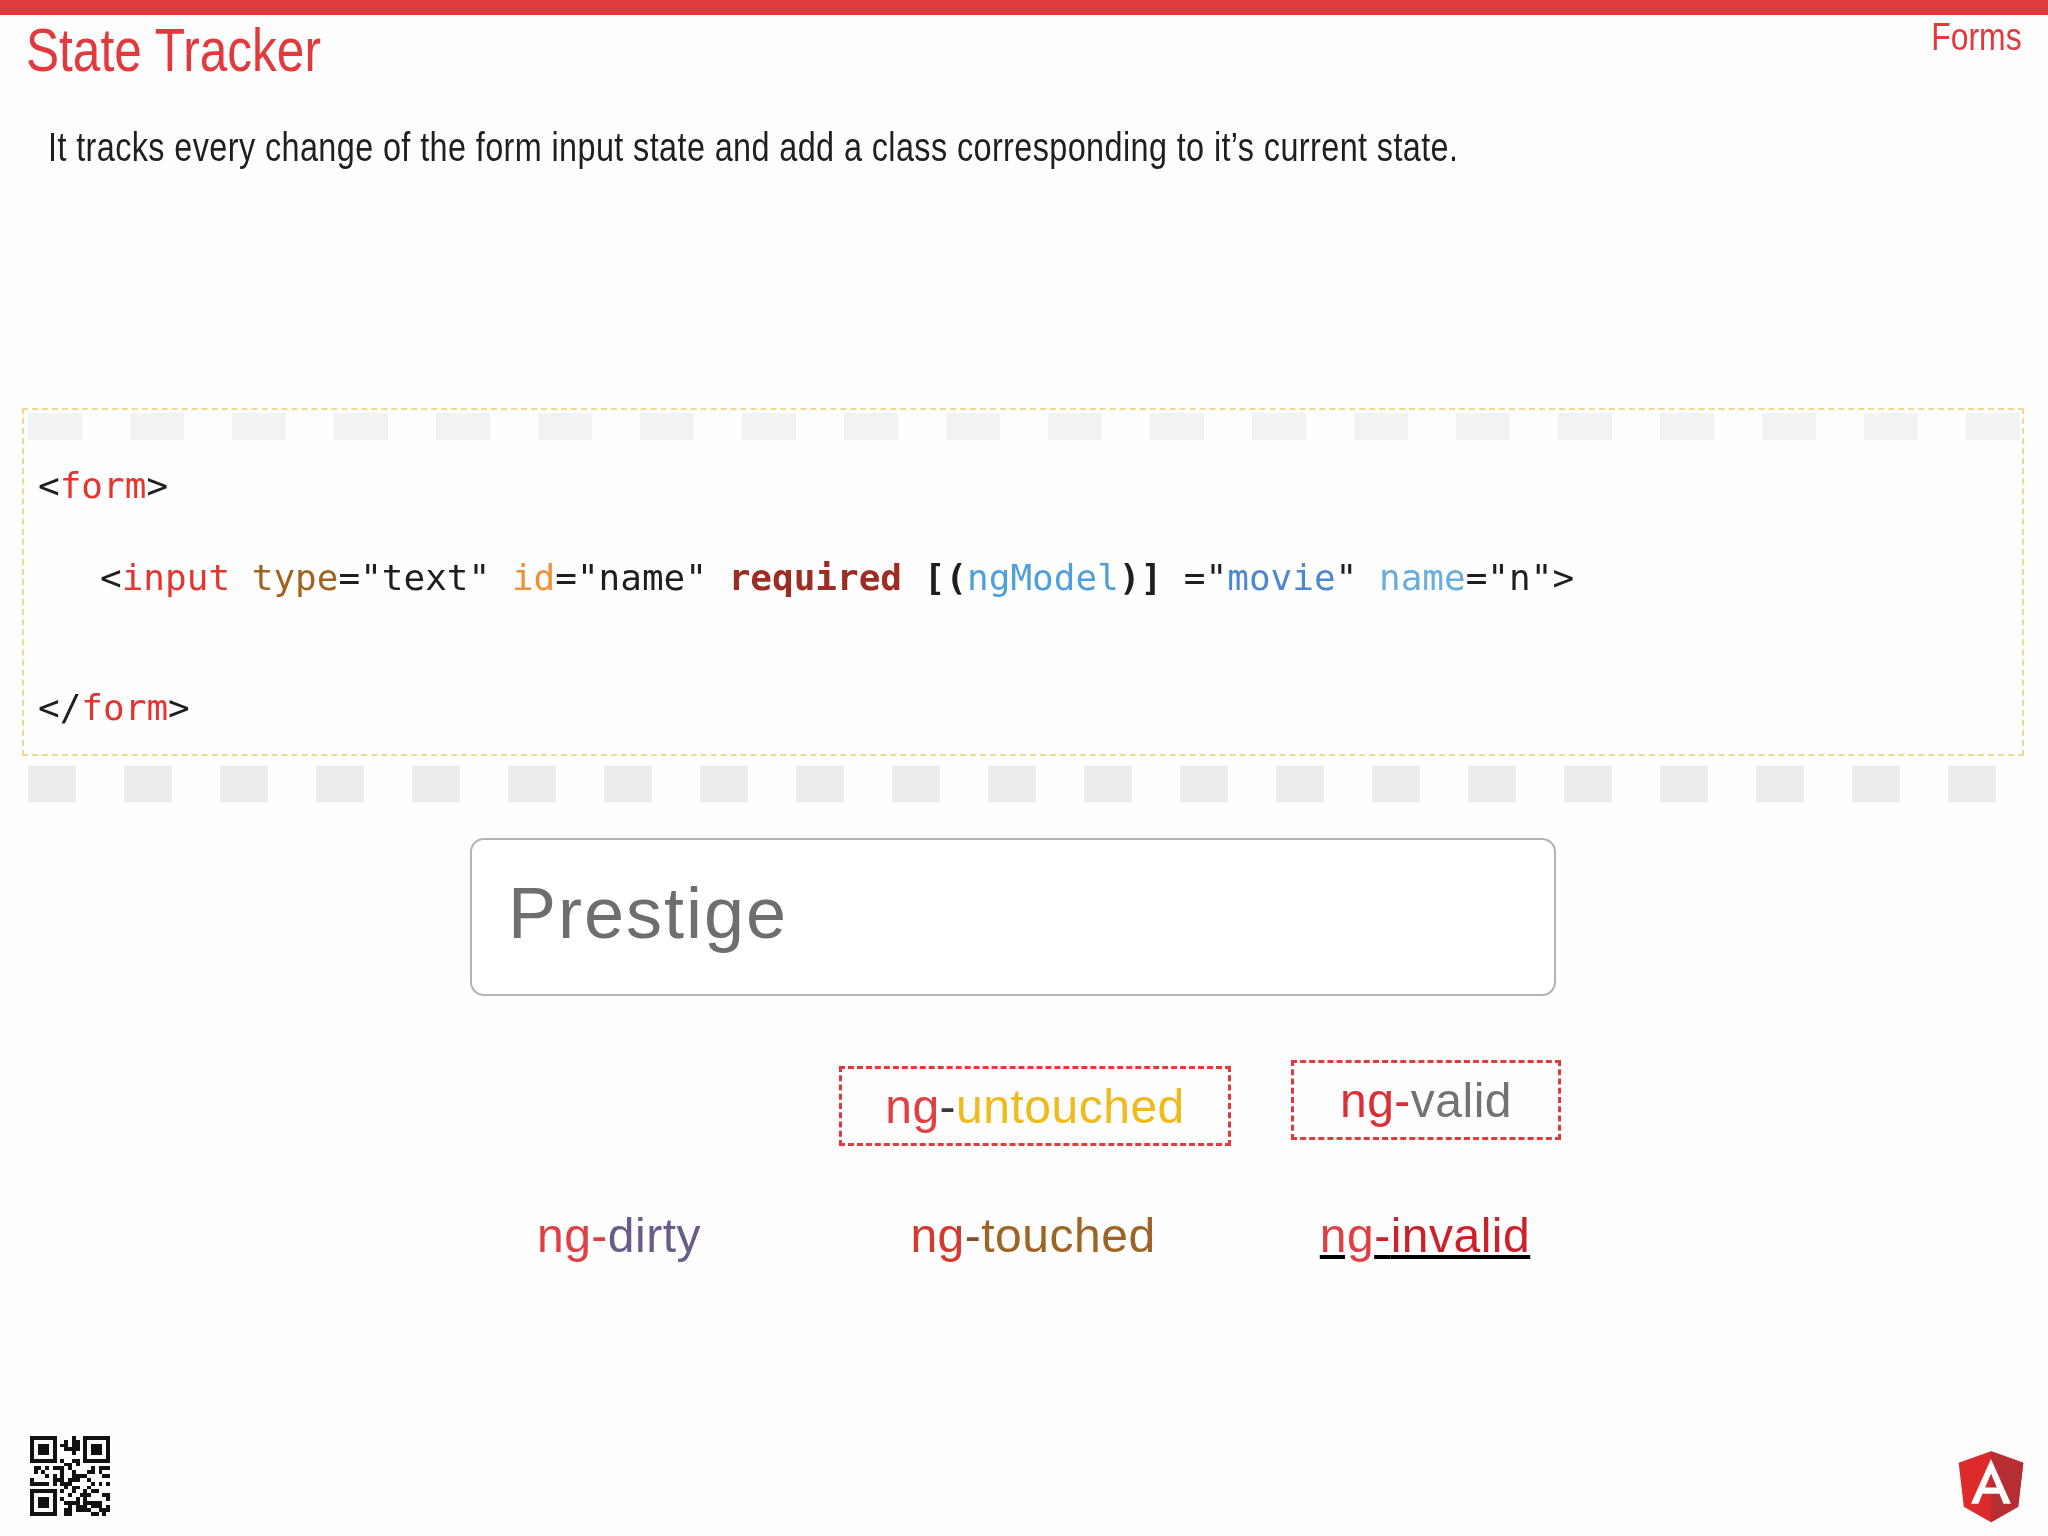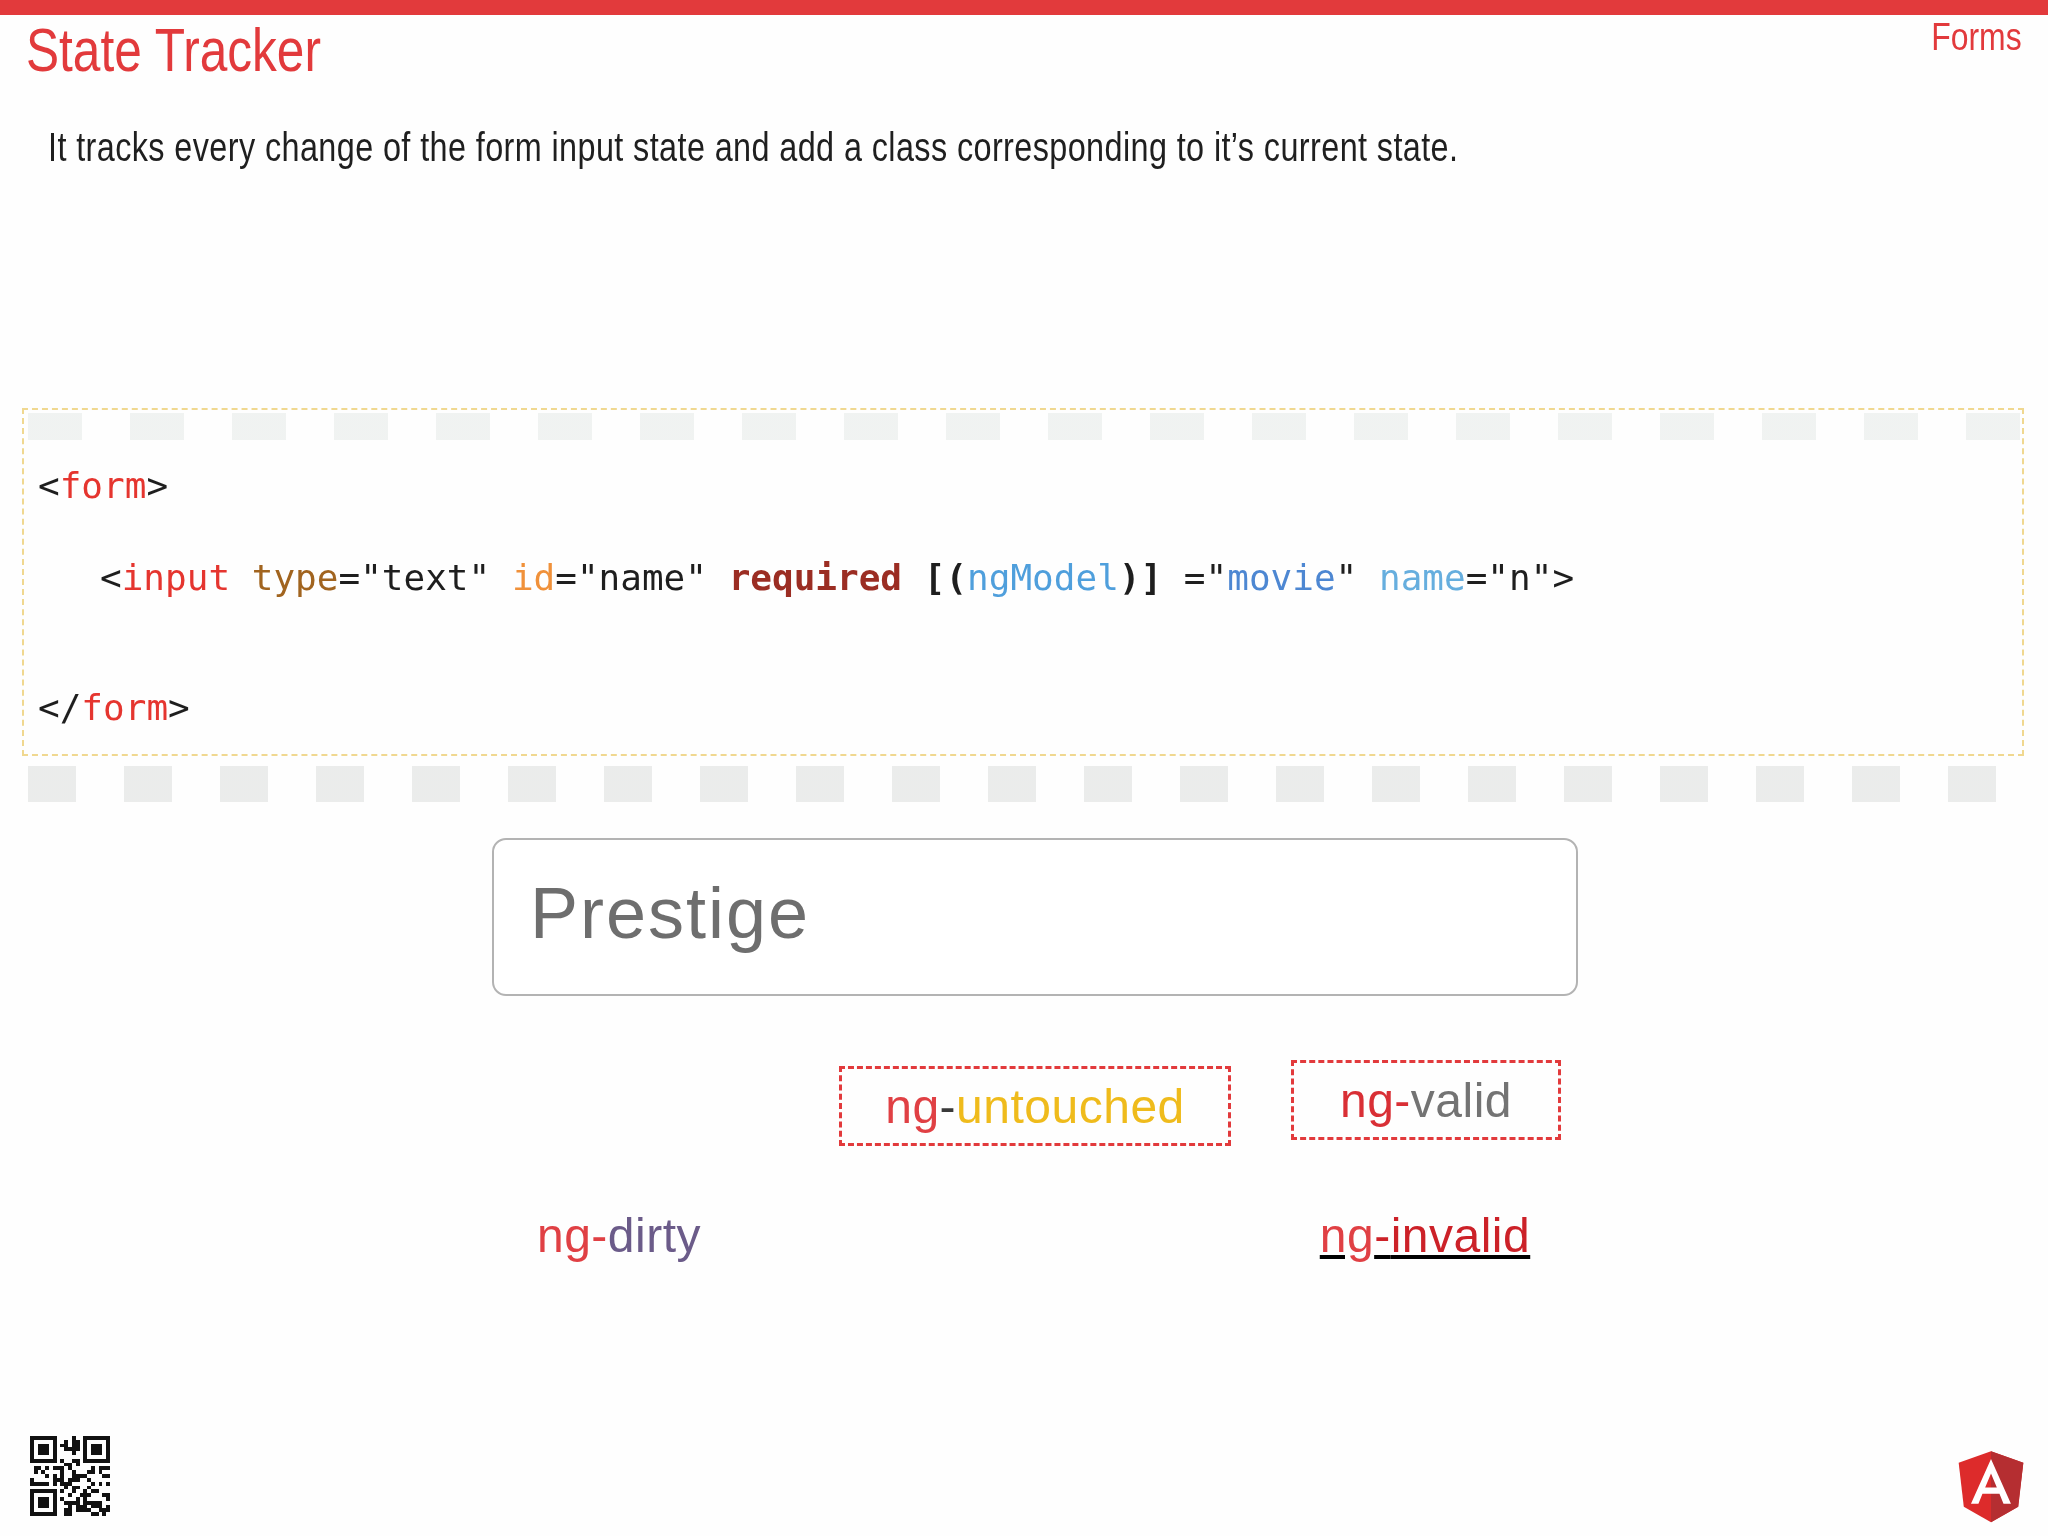--- a/index.html
+++ b/index.html
@@ -55,21 +55,21 @@
   .line-0 { left:38px;  top:464px; }
   .line-1 { left:100px; top:556px; }
   .line-2 { left:38px;  top:686px; }
 
   .movie-input {
     position:absolute; left:470px; top:838px; width:1086px; height:158px;
     box-sizing:border-box; border:2px solid #b3b3b3; border-radius:14px;
     background:#ffffff; outline:none;
     padding:0 0 8px 36px;
     font-family:"Liberation Sans", sans-serif;
-    font-size:72px; color:#6e6e6e; letter-spacing:2px;margin-left:22px;
+    font-size:72px; color:#6e6e6e; letter-spacing:2px;
   }
   .state-box {
     position:absolute; height:80px; box-sizing:border-box;
     border:3px dashed #e23a3c;
     display:flex; align-items:center; justify-content:center;
     white-space:nowrap;
   }
   .state-text {
     font-size:48px; font-weight:500; letter-spacing:0.5px;
   }
@@ -117,20 +117,23 @@
 
   <div class="state-box slot-1" style="border-color: rgb(226, 58, 60);">
     <span class="state-text"><span style="color: rgb(224, 64, 68);">ng</span><span style="color: rgb(58, 58, 58);">-</span><span style="color: rgb(239, 187, 28); text-align: center;">untouched</span></span>
   </div>
   <div class="state-box slot-2" style="border-color: rgb(226, 58, 60);">
     <span class="state-text"><span style="color: rgb(217, 47, 53);">ng</span><span style="color: rgb(217, 47, 53);">-</span><span style="color: #737373;">valid</span></span>
   </div>
 
   <div class="state-plain slot-3">
     <span class="state-text"><span style="color: rgb(224, 64, 68);">ng</span><span style="color: rgb(224, 64, 68);">-</span><span style="color: rgb(107, 91, 137);">dirty</span></span>
+  </div>
+  <div class="state-plain slot-4">
+    <span class="state-text"><span style="color: rgb(211, 57, 47);">ng</span><span style="color: rgb(138, 74, 31);">-</span><span style="color: rgb(158, 100, 38);">touched</span></span>
   </div>
   <div class="state-plain slot-5">
     <span class="state-text"><span style="color: rgb(224, 64, 68);">ng</span><span style="color: rgb(204, 33, 40);">-</span><span style="color: rgb(204, 33, 40);">invalid</span></span>
   </div>
 
   <svg class="qr" id="qr-svg" viewBox="0 0 21 21" shape-rendering="crispEdges">
       <rect x="11" y="0" width="1" height="1" fill="#111"></rect>
       <rect x="9" y="1" width="1" height="1" fill="#111"></rect>
       <rect x="11" y="1" width="1" height="1" fill="#111"></rect>
       <rect x="12" y="1" width="1" height="1" fill="#111"></rect>

